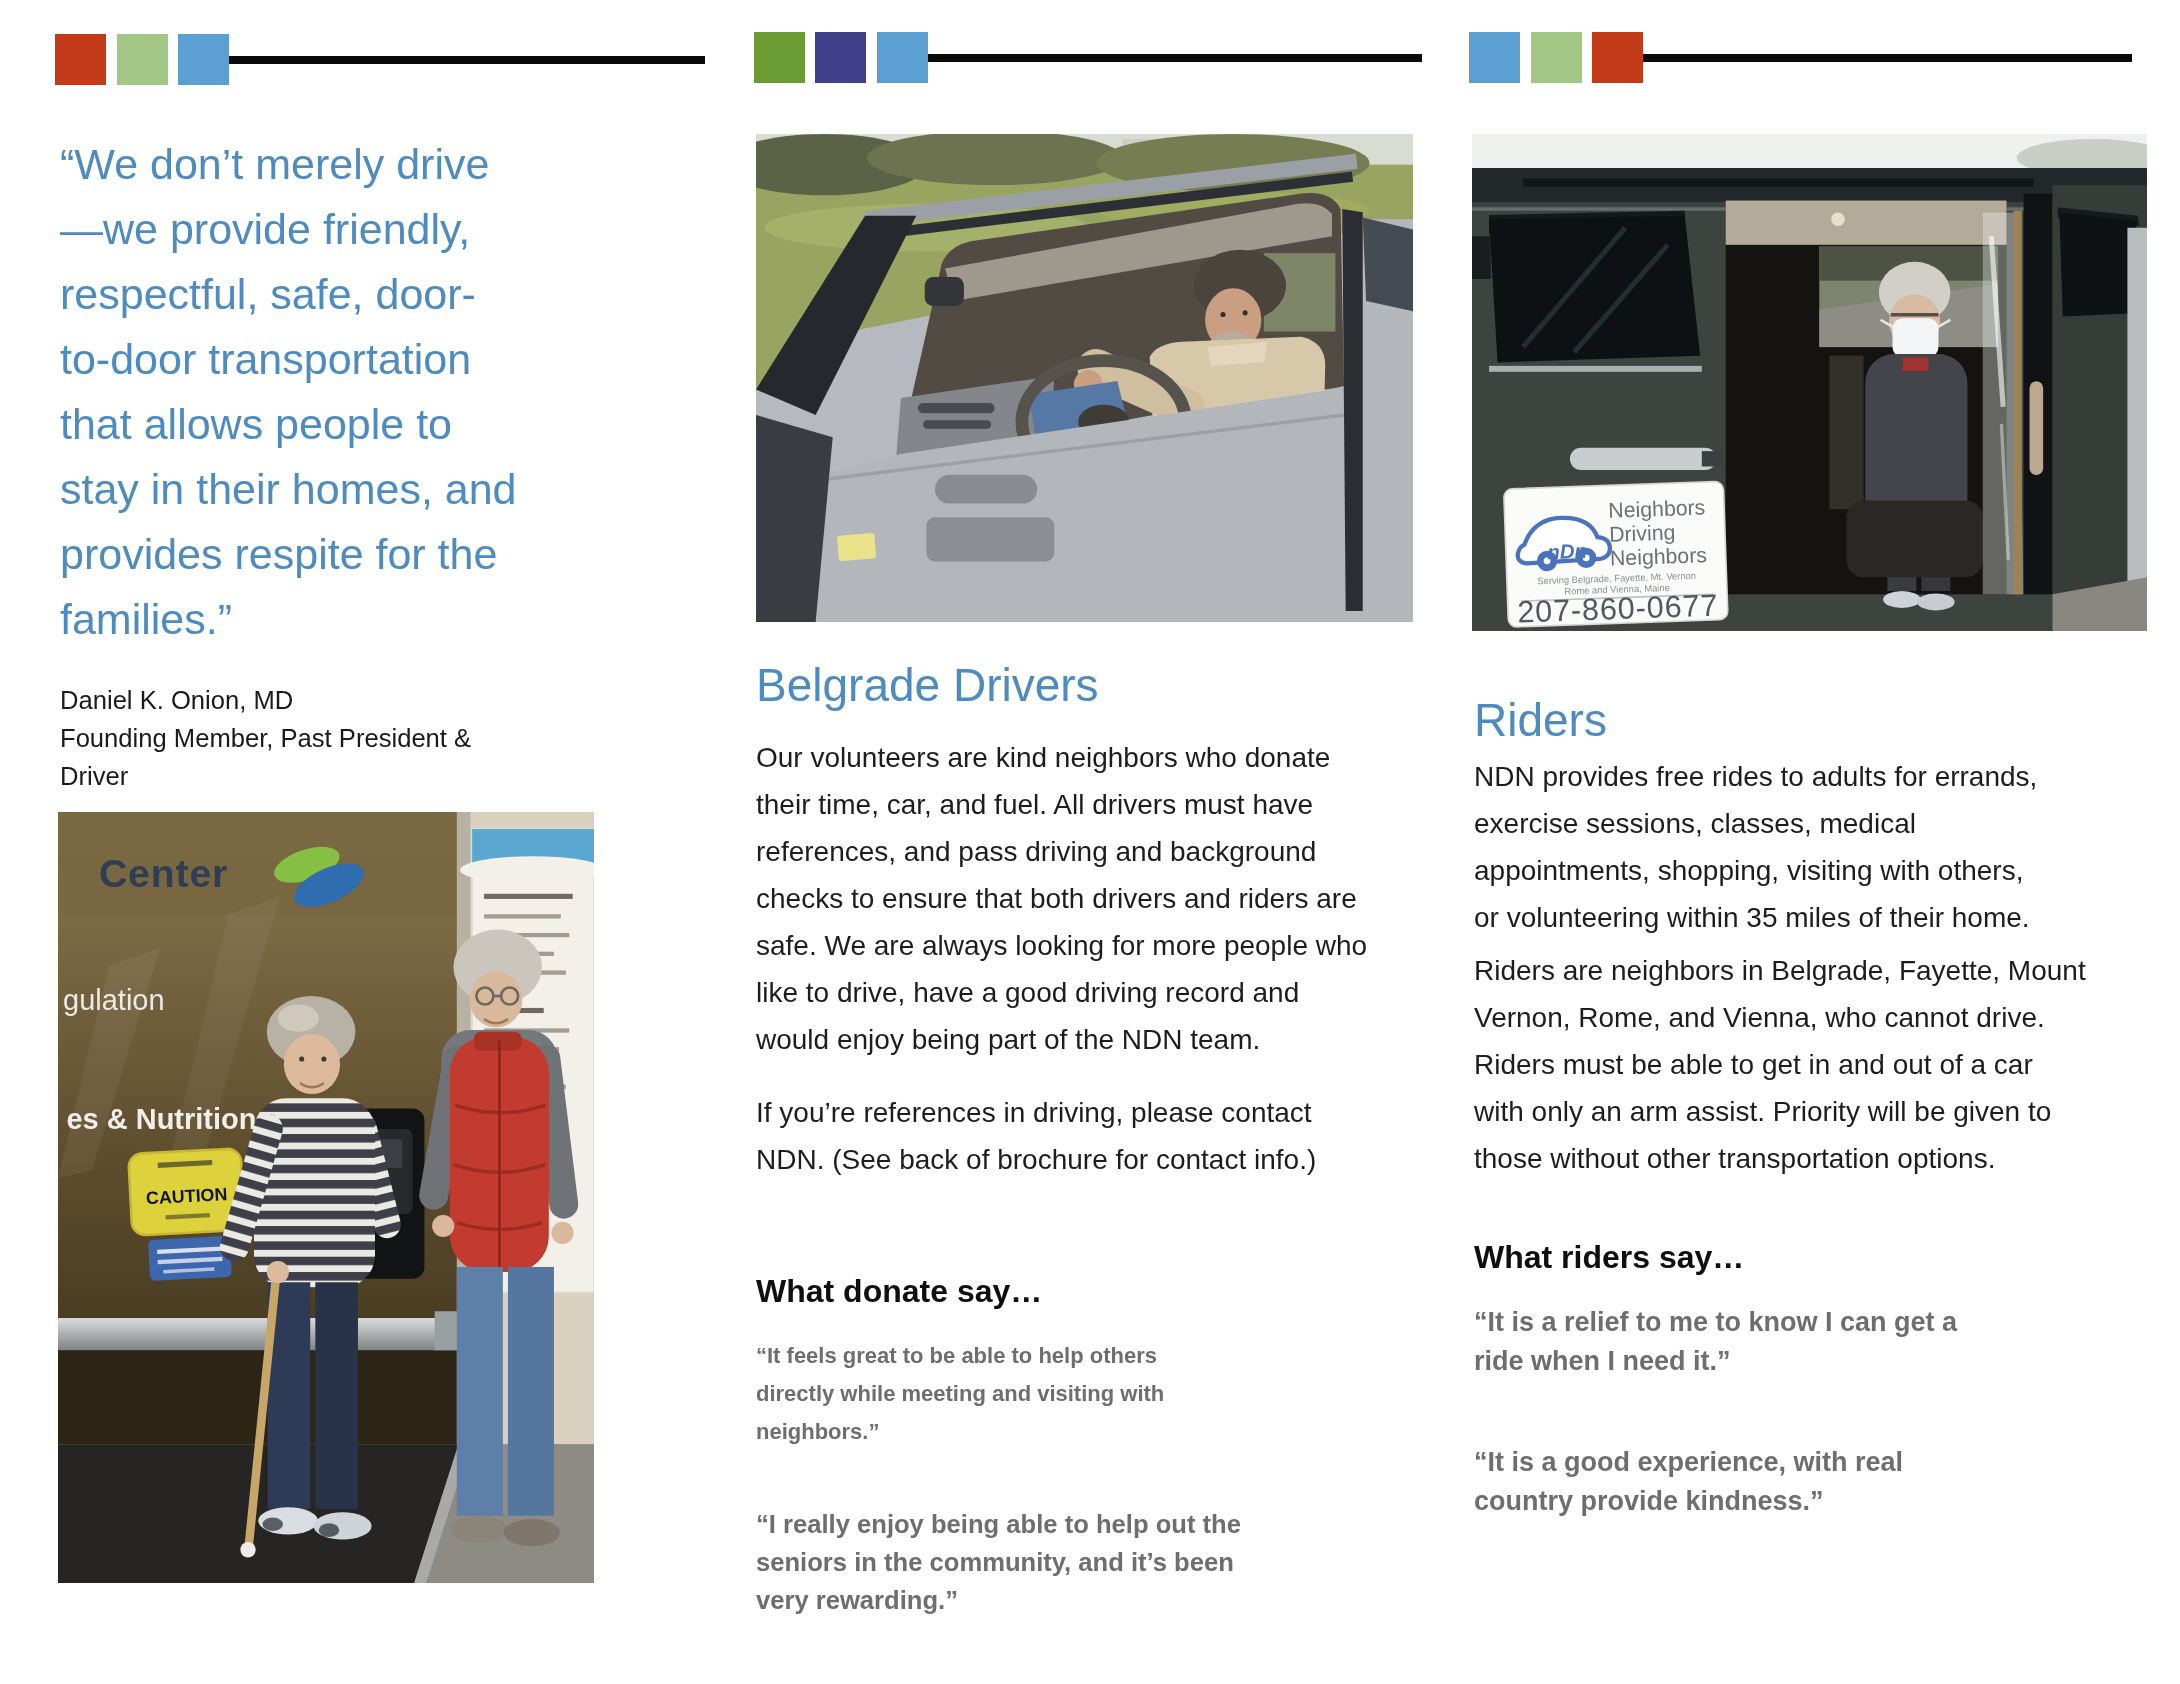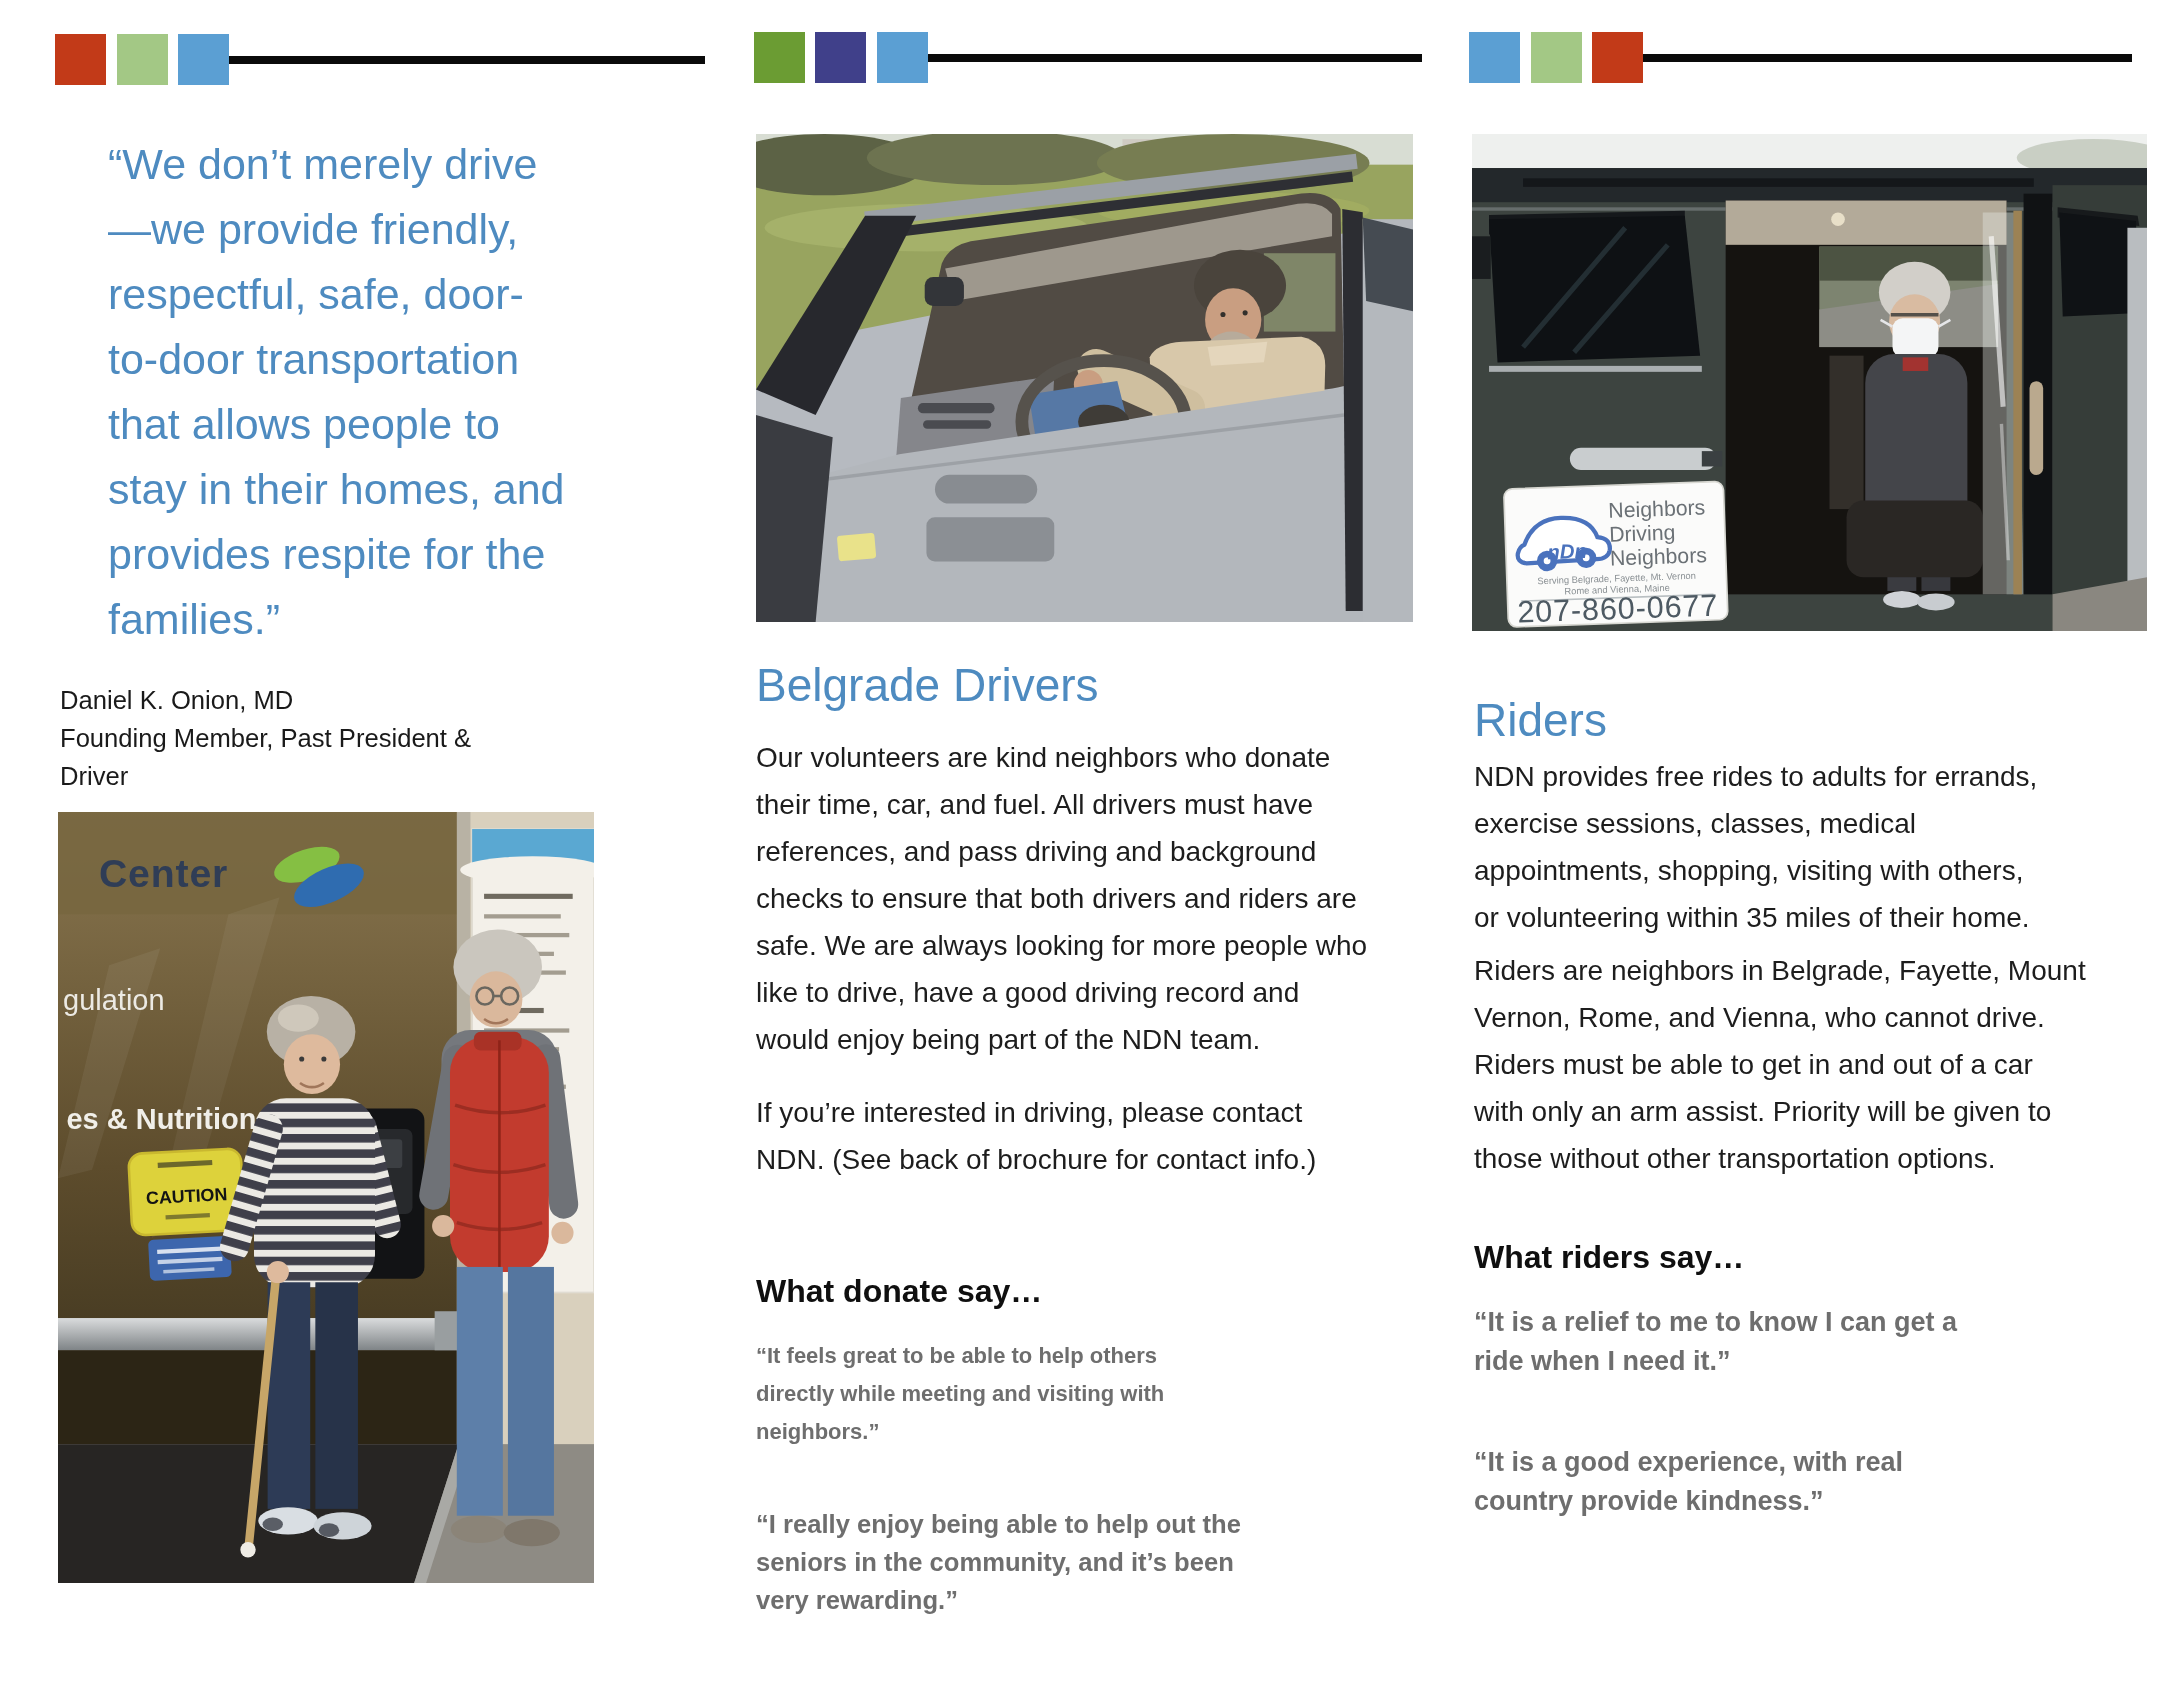--- a/index.html
+++ b/index.html
@@ -50,21 +50,21 @@
 </style>
 </head>
 <body>
 
 <section>
   <div class="sq" id="l-sq1" style="background-color: rgb(194, 58, 24);"></div>
   <div class="sq" id="l-sq2" style="background-color: rgb(163, 200, 133);"></div>
   <div class="sq" id="l-sq3" style="background-color: rgb(91, 159, 211);"></div>
   <div class="rule" id="l-rule"></div>
 
-  <div class="abs lines" id="l-quote" style="color: rgb(78, 139, 192); margin-left: 48px;">“We don’t merely drive
+  <div class="abs lines" id="l-quote" style="color: rgb(78, 139, 192);">“We don’t merely drive
 —we provide friendly,
 respectful, safe, door-
 to-door transportation
 that allows people to
 stay in their homes, and
 provides respite for the
 families.”</div>
 
   <div class="abs lines" id="l-attr">Daniel K. Onion, MD
 Founding Member, Past President &amp;
@@ -246,21 +246,21 @@
   </div>
 
   <div class="abs h-blue" id="m-heading" style="color: rgb(78, 139, 192);">Belgrade Drivers</div>
   <div class="abs lines body-txt" id="m-para1">Our volunteers are kind neighbors who donate
 their time, car, and fuel. All drivers must have
 references, and pass driving and background
 checks to ensure that both drivers and riders are
 safe. We are always looking for more people who
 like to drive, have a good driving record and
 would enjoy being part of the NDN team.</div>
-  <div class="abs lines body-txt" id="m-para2">If you’re interested in driving, please contact
+  <div class="abs lines body-txt" id="m-para2">If you’re references in driving, please contact
 NDN. (See back of brochure for contact info.)</div>
   <div class="abs subhead" id="m-sub">What donate say…</div>
   <div class="abs lines gquote" id="m-q1">“It feels great to be able to help others
 directly while meeting and visiting with
 neighbors.”</div>
   <div class="abs lines gquote" id="m-q2">“I really enjoy being able to help out the
 seniors in the community, and it’s been
 very rewarding.”</div>
 </section>
 

